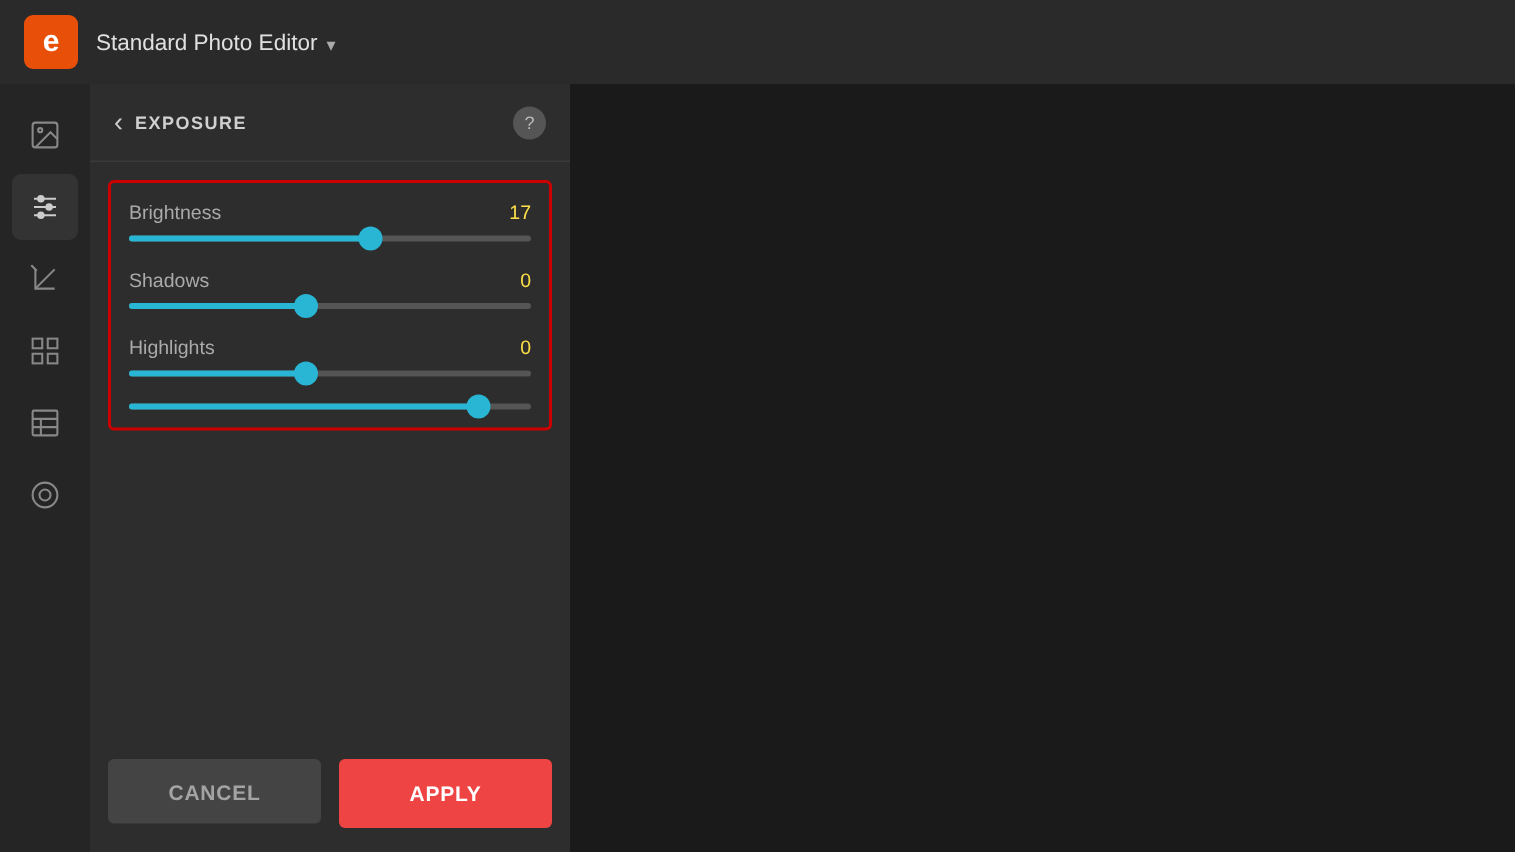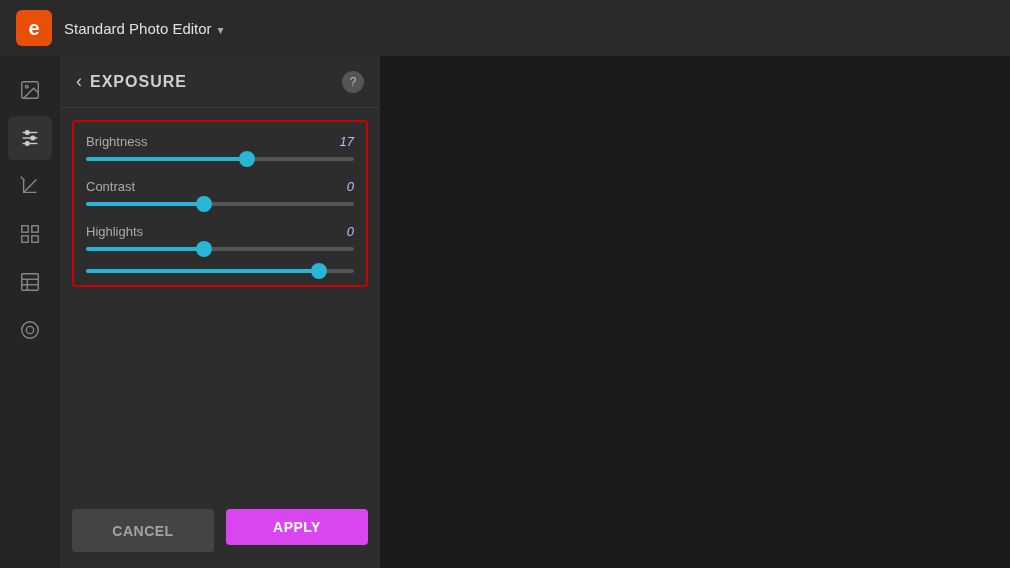--- a/index.html
+++ b/index.html
@@ -101,21 +101,21 @@
       align-items: center;
       gap: 8px;
     }
     .back-arrow {
       color: #ccc;
       font-size: 18px;
       cursor: pointer;
     }
     .panel-title {
       color: #d0d0d0;
-      font-size: 16px;
+      font-size: 12px;
       font-weight: 600;
       letter-spacing: 1px;
     }
     .help-btn {
       width: 22px;
       height: 22px;
       border-radius: 50%;
       background: #555;
       color: #bbb;
       display: flex;
@@ -143,23 +143,22 @@
       display: flex;
       justify-content: space-between;
       align-items: center;
       margin-bottom: 8px;
     }
     .slider-label {
       color: #aaa;
       font-size: 13px;
     }
     .slider-value {
-      color: #c4b5fd;
+      color: #fde047;
       font-size: 13px;
-      font-style: italic;
     }
 
     .slider-track {
       position: relative;
       height: 4px;
       background: #555;
       border-radius: 2px;
     }
     .slider-fill {
       position: absolute;
@@ -194,22 +193,22 @@
       color: #a3a3a3;
       border: none;
       border-radius: 4px;
       font-size: 14px;
       font-weight: 600;
       letter-spacing: 0.5px;
       cursor: pointer;
     }
     .btn-apply {
       flex: 1;
-      height: 36px;
-      background: #d946ef;
+      height: 46px;
+      background: #ef4444;
       color: #fff;
       border: none;
       border-radius: 4px;
       font-size: 14px;
       font-weight: 600;
       letter-spacing: 0.5px;
       cursor: pointer;
     }
 
     
@@ -298,21 +297,21 @@
           <span class="slider-value">17</span>
         </div>
         <div class="slider-track">
           <div class="slider-fill" style="width: 60%"></div>
           <div class="slider-thumb" style="left: 60%"></div>
         </div>
       </div>
 
       <div class="slider-row">
         <div class="slider-label-row">
-          <span class="slider-label">Contrast</span>
+          <span class="slider-label">Shadows</span>
           <span class="slider-value">0</span>
         </div>
         <div class="slider-track">
           <div class="slider-fill" style="width: 44%"></div>
           <div class="slider-thumb" style="left: 44%"></div>
         </div>
       </div>
 
       <div class="slider-row">
         <div class="slider-label-row">

